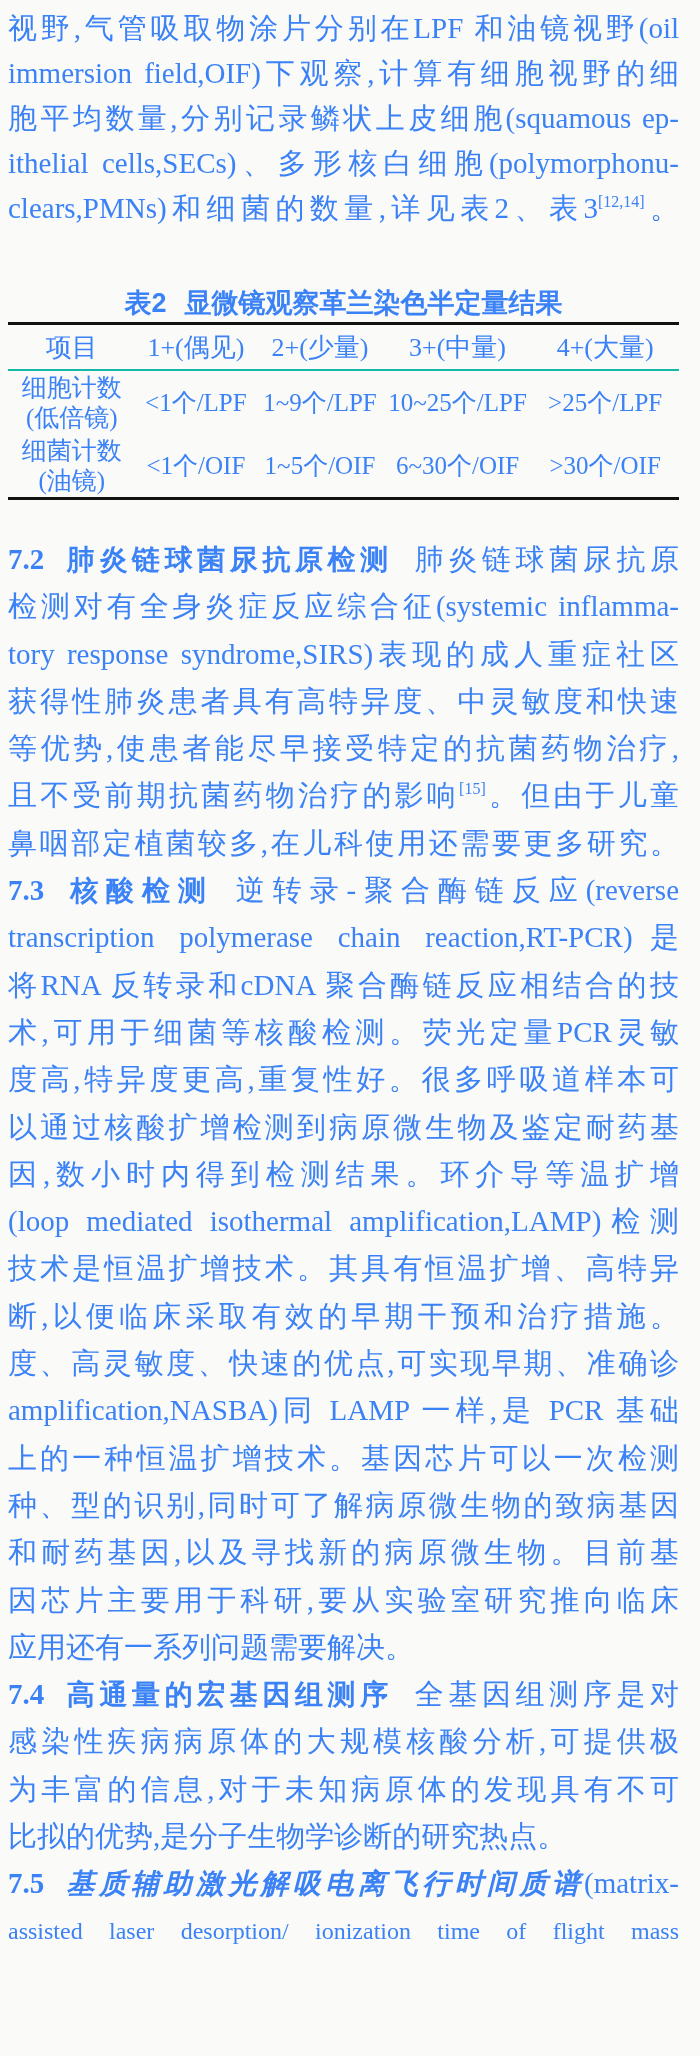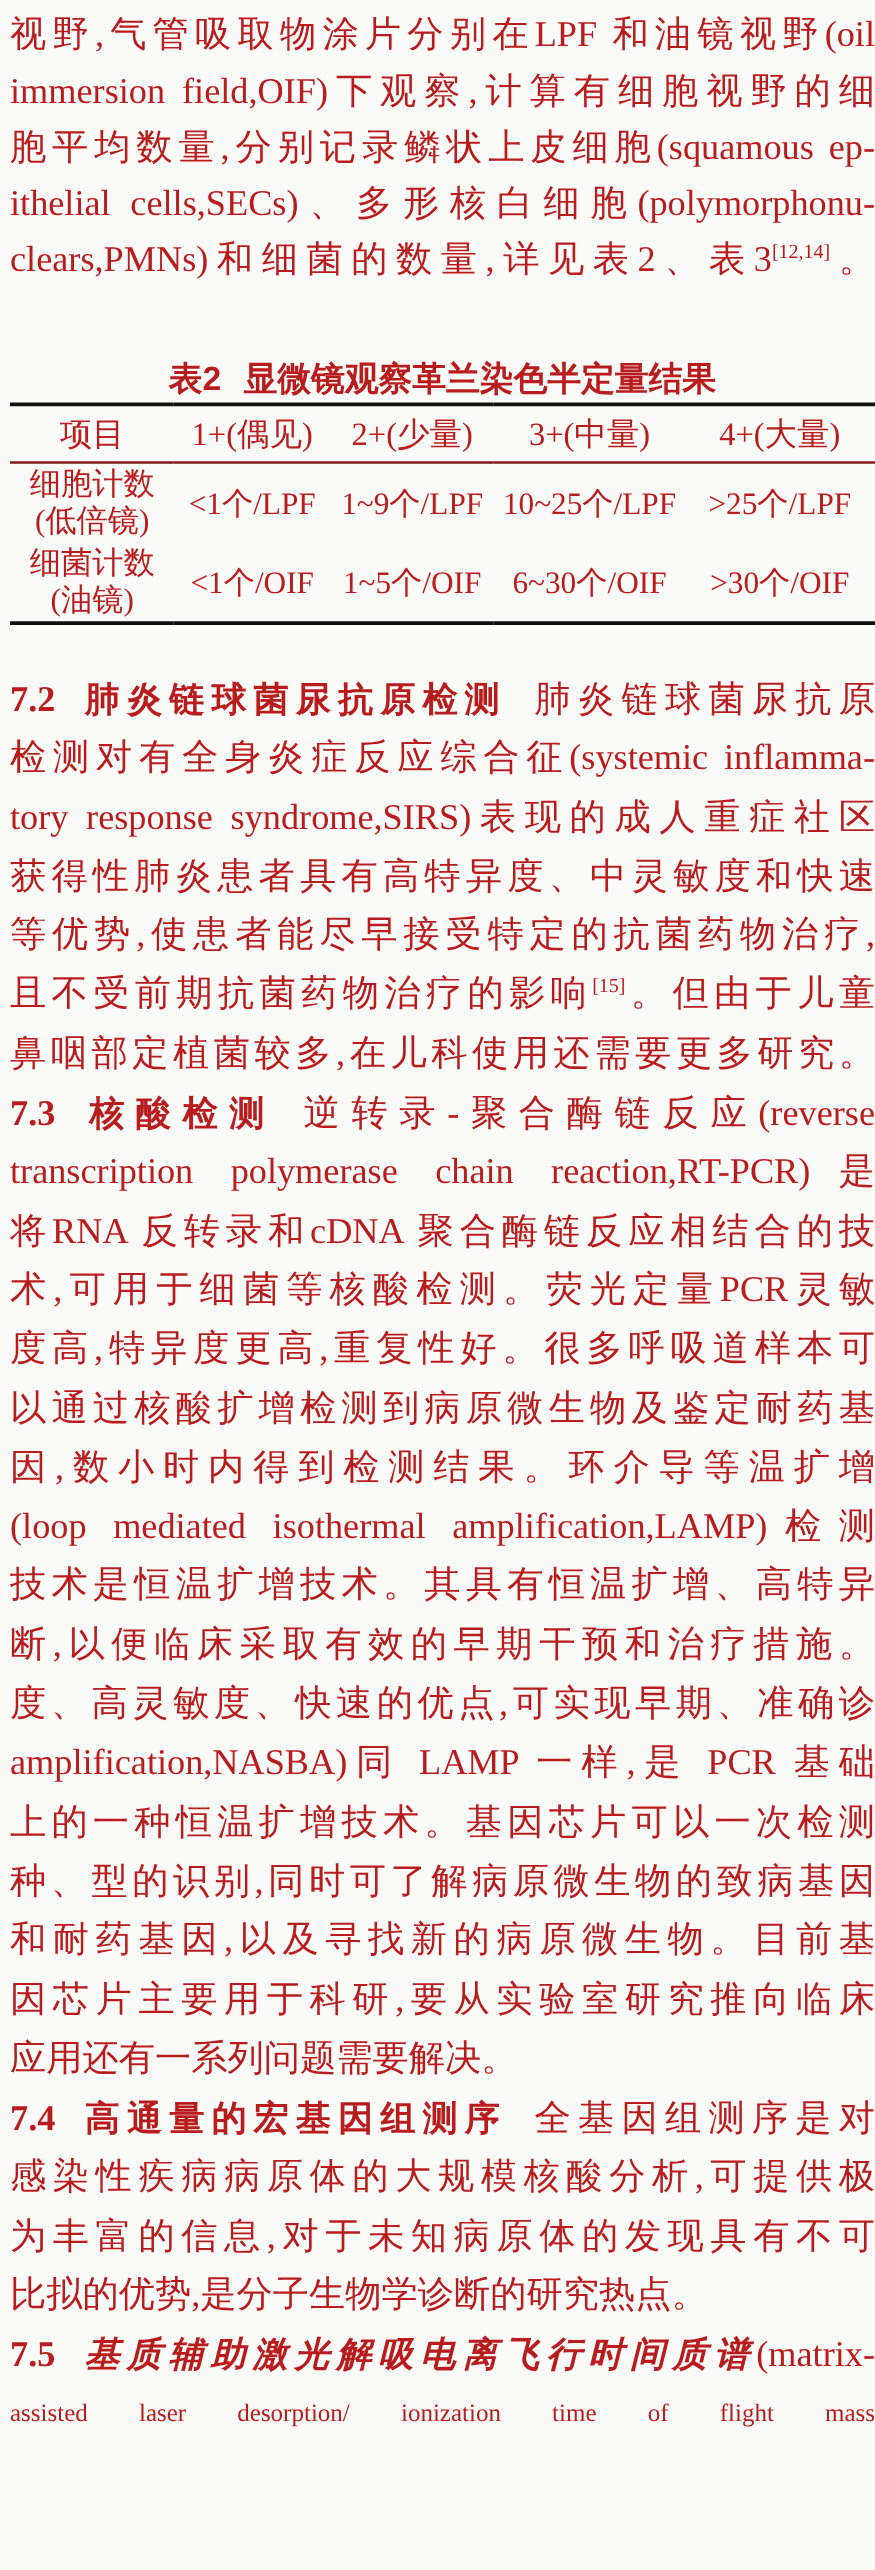--- a/index.html
+++ b/index.html
@@ -4,35 +4,35 @@
 <style>
   html,body { margin:0; padding:0; }
   body {
     width:700px; height:2056px;
     background:#fafaf8;
     font-family:"Liberation Serif","DejaVu Serif",serif;
   }
   .page {
     box-sizing:border-box;
     width:700px; height:2056px;
-    padding:6px 0 0 8px;
-    color:#b91c1c;
+    padding:6px 21px 0 8px;
+    color:#3b82f6;
     overflow:hidden;
   }
   
   .tl {
     font-size:29px;
     text-align:justify;
     text-align-last:justify;
     overflow:hidden;
   }
   #para1 .tl { height:45px; line-height:45px; }
   .bottom .tl { height:47.3px; line-height:47.3px; }
   .tl.noj { text-align:center; text-align-last:left; }
-  .tl.lat { font-size:20px; }
+  .tl.lat { font-size:24px; }
   .secnum { font-weight:700; margin-right:18px; }
   .sechd {
     font-family:"Liberation Sans","DejaVu Sans",sans-serif;
     font-weight:700; font-size:28px;
     margin-right:22px;
   }
   .sechd.tight { margin-right:0;font-style:italic; }
   sup.ref { font-size:16px; vertical-align:super; line-height:0; letter-spacing:0; }
 
   .gap1 { height:57px; }
@@ -49,21 +49,21 @@
   table.t2 {
     width:100%;
     border-collapse:collapse;
     table-layout:fixed;
     border-top:3px solid #111;
     border-bottom:3px solid #111;
   }
   table.t2 th {
     font-weight:400; font-size:26px;
     height:44px; text-align:center;
-    border-bottom:2px solid #7f1d1d;
+    border-bottom:2px solid #14b8a6;
     padding:0;
   }
   table.t2 td {
     font-size:25px; height:63px;
     text-align:center; vertical-align:middle;
     padding:0;
   }
   table.t2 td.lbl { white-space:pre-line; line-height:30px; }
 </style>
 </head>

